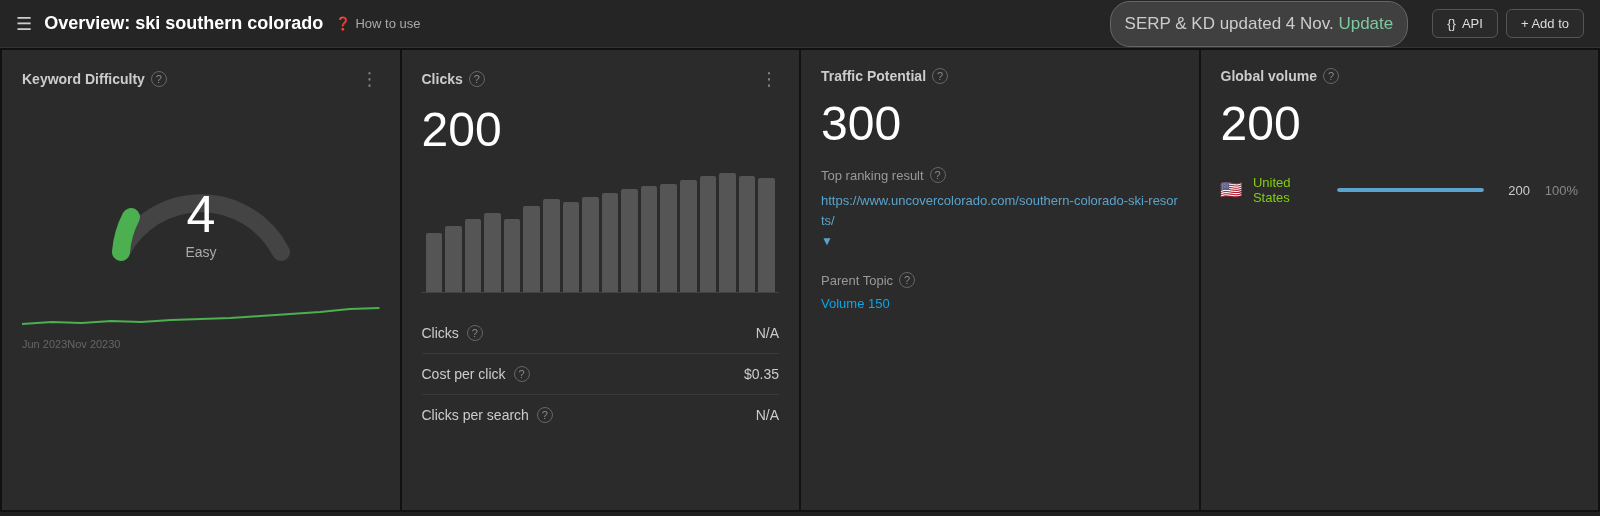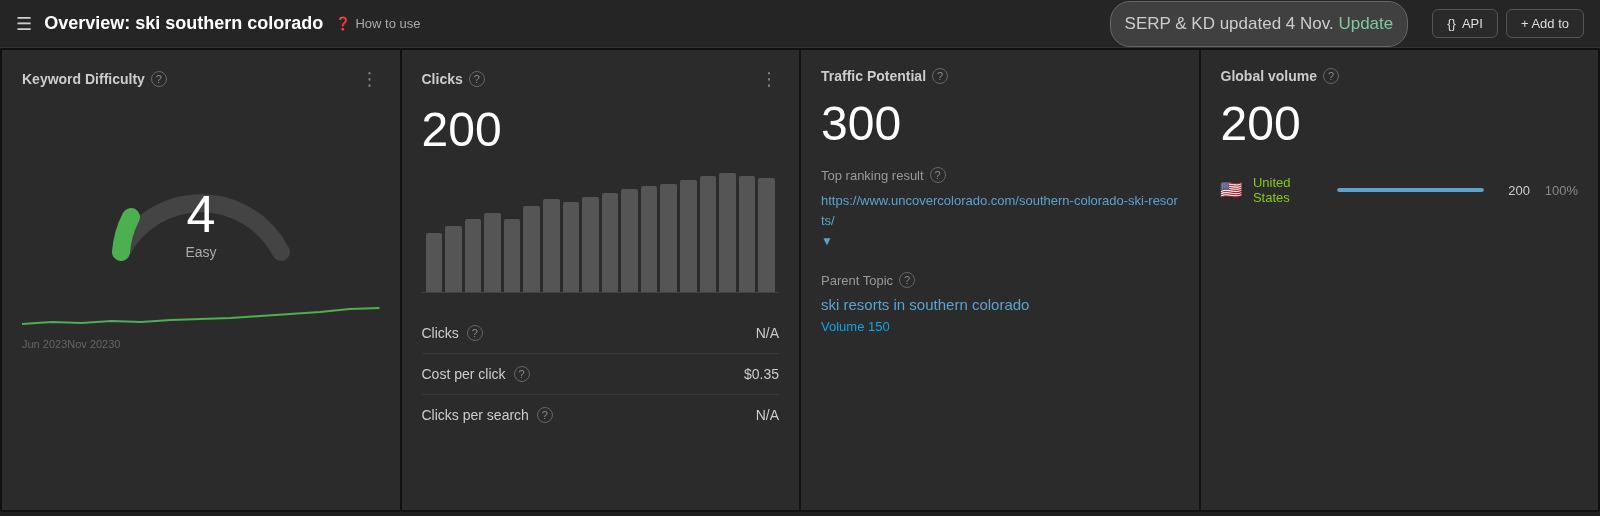--- a/index.html
+++ b/index.html
@@ -437,21 +437,20 @@
 
     <a class="top-url">https://www.uncovercolorado.com/southern-colorado-ski-resorts/</a>
 
     <div class="dropdown-arrow">▼</div>
 
     <div class="parent-topic-section">
       <div class="section-label">
         <span>Parent Topic</span>
         <div class="help-icon">?</div>
       </div>
-      <a class="parent-topic-link">ski resorts in southern colorado</a>
       <div class="parent-topic-volume">Volume 150</div>
     </div>
   </div>
 
   <div class="card">
     <div class="card-header">
       <div class="card-title-row">
         <span class="card-title">Global volume</span>
         <div class="help-icon">?</div>
       </div>

